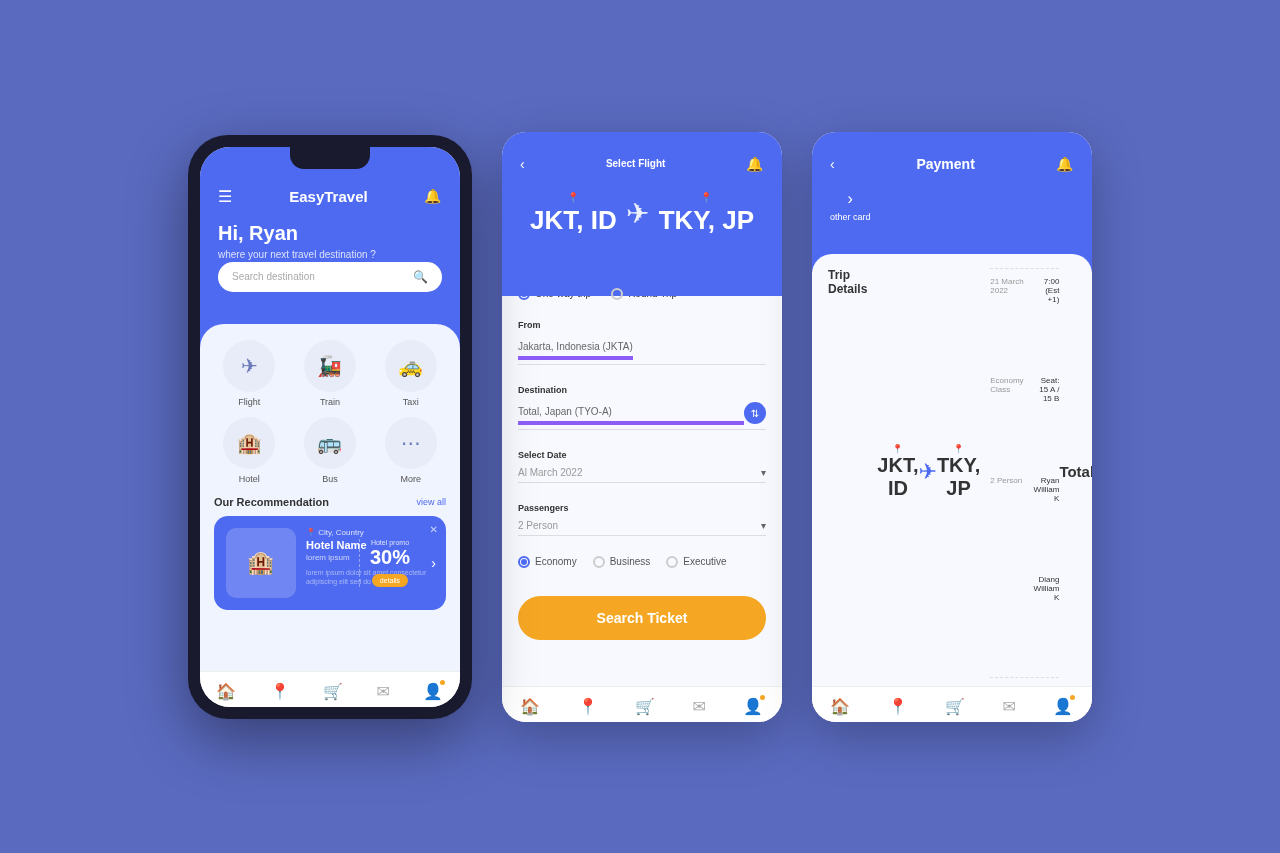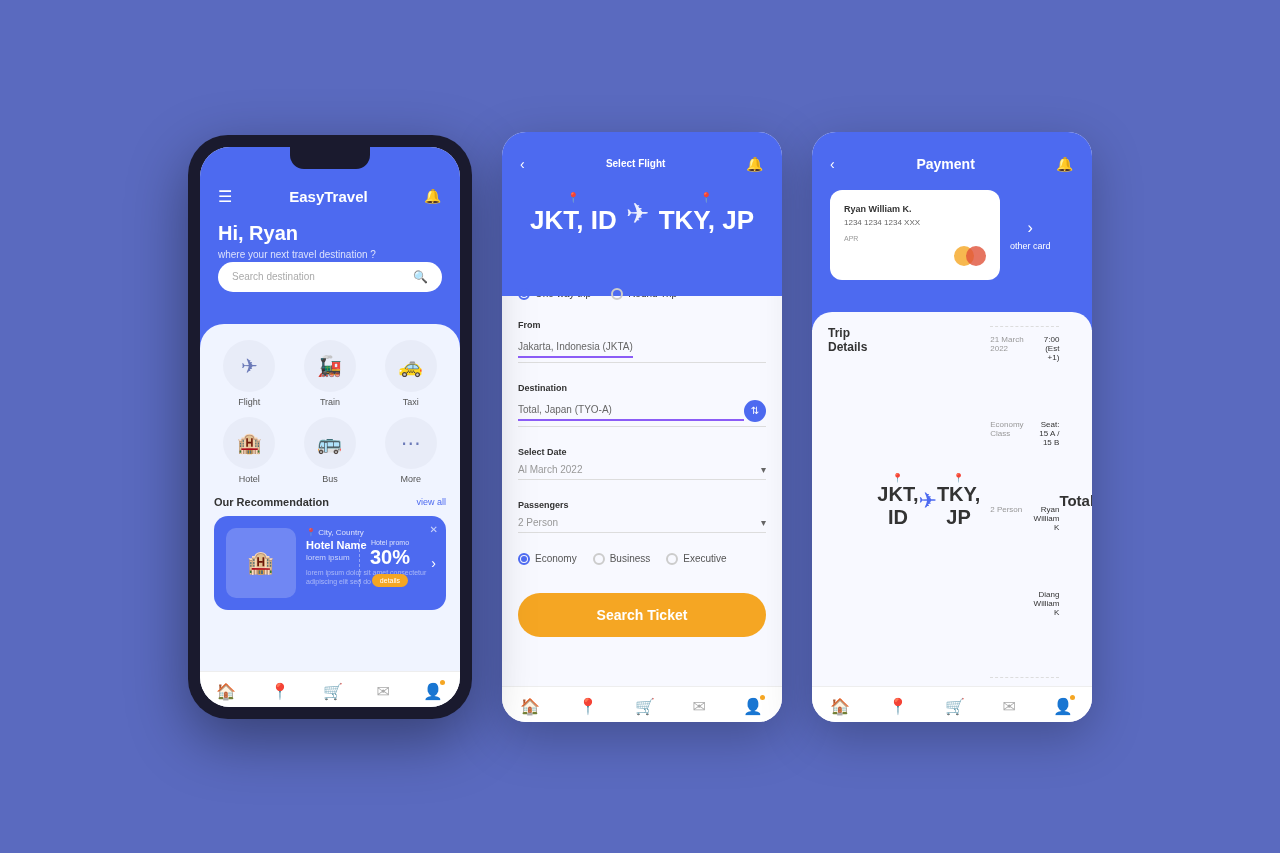--- a/index.html
+++ b/index.html
@@ -276,21 +276,21 @@
       background: #4d6af0;
       border-radius: 50%;
       position: absolute;
       top: 1px; left: 1px;
     }
     .radio-circle.unchecked { border-color: #ccc; }
     .form-group { display: flex; flex-direction: column; gap: 3px; }
     .form-label { font-size: 9px; color: #333; font-weight: 600; }
     .form-input {
       border: none;
-      border-bottom: 2px solid #8b5cf6;
+      border-bottom: 4px solid #8b5cf6;
       background: transparent;
       font-size: 10px;
       color: #666;
       padding: 4px 0;
       outline: none;
       position: relative;
     }
     .form-input-row {
       display: flex;
       align-items: center;
@@ -630,29 +630,20 @@
   </div>
 
   <div class="flat-screen">
     <div class="pay-header">
       <div class="pay-header-top">
         <span class="back-icon">‹</span>
         <span class="pay-title">Payment</span>
         <span class="bell-icon">🔔</span>
       </div>
       <div class="card-slider">
-        <div class="credit-card">
-          <div class="card-name">Ryan William K.</div>
-          <div class="card-number">1234 1234 1234 XXX</div>
-          <div style="font-size:7px;color:#999;margin-bottom:4px">APR</div>
-          <div class="card-logo">
-            <div class="card-circle card-circle-1"></div>
-            <div class="card-circle card-circle-2"></div>
-          </div>
-        </div>
         <div style="display:flex;flex-direction:column;align-items:center;gap:4px">
           <span class="arrow-right">›</span>
           <span class="other-card-label">other card</span>
         </div>
       </div>
     </div>
 
     <div class="pay-body">
       <div class="trip-details-title">Trip Details</div>
 

